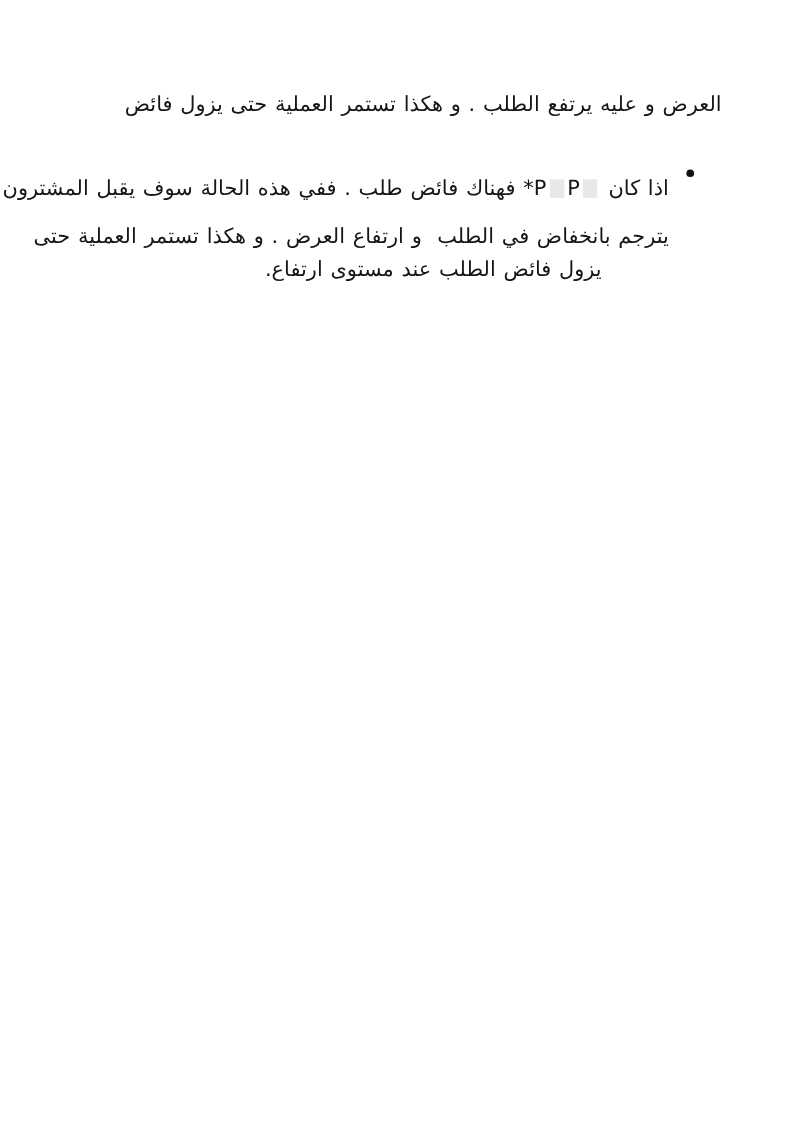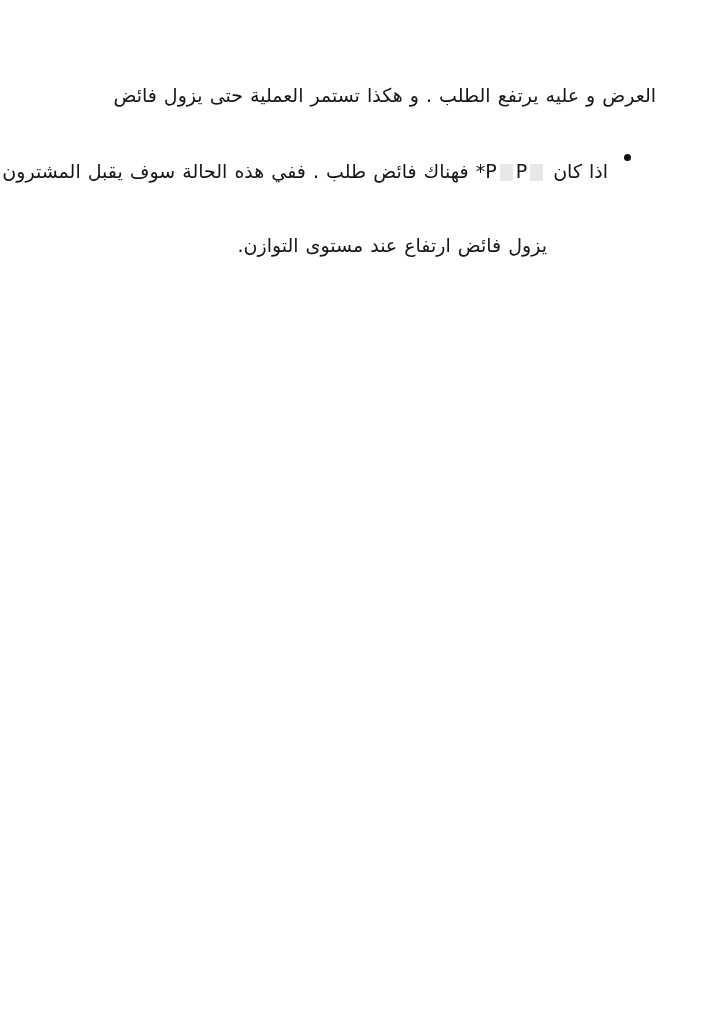--- a/index.html
+++ b/index.html
@@ -61,16 +61,17 @@
 <div class="page">
 
   <div class="text-line l1">العرض و عليه يرتفع الطلب . و هكذا تستمر العملية حتى يزول فائض</div>
 
 
   <span class="bullet-marker"></span>
 
   <div class="text-line l3"><span class="seg">اذا كان </span><span class="gap-box"></span><span class="seg">P</span><span class="gap-box"></span><span class="seg">P* فهناك فائض طلب . ففي هذه الحالة سوف يقبل المشترون</span></div>
 
 
+  <div class="text-line l5">يترجم بانخفاض في الطلب  و ارتفاع العرض . و هكذا تستمر العملية حتى</div>
 
-  <div class="text-line l6">يزول فائض ارتفاع عند مستوى التوازن.</div>
+  <div class="text-line l6">يزول فائض الطلب عند مستوى ارتفاع.</div>
 
 </div>
 
 </body></html>

